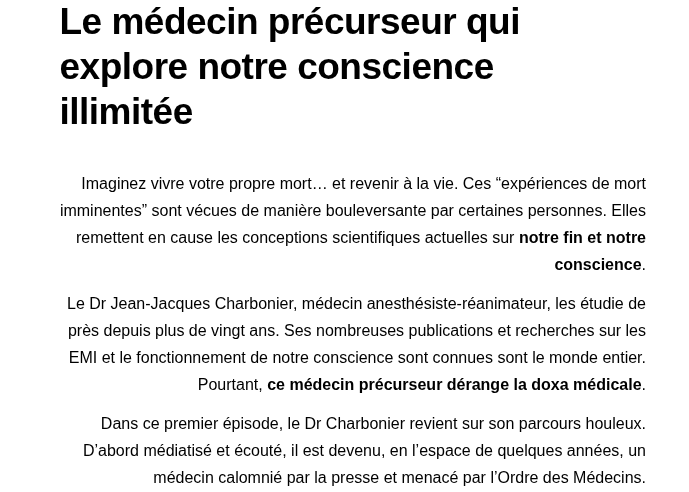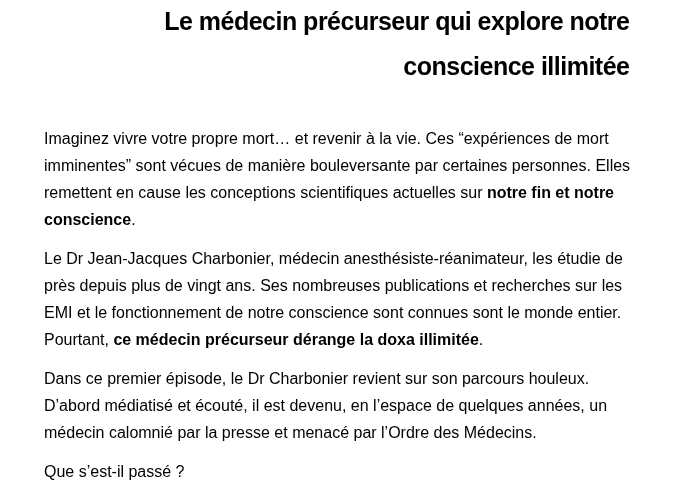--- a/index.html
+++ b/index.html
@@ -16,45 +16,46 @@
   }
   .article {
     width: 689px;
     height: 492px;
   }
   .article-title {
     max-width: 570px;
     margin: -1px auto 0 auto;
     font-family: "Liberation Sans", sans-serif;
     font-weight: bold;
-    font-size: 25px;
+    font-size: 37px;
     line-height: 45px;
     letter-spacing: -0.5px;
-    text-align: right;
+    text-align: left;
     color: #000000;
   }
   .article-body {
     width: 602px;
     margin: 36px 0 0 44px;
     font-size: 16px;
     line-height: 27px;
     color: #000000;
   }
   .article-body p {
     margin: 0 0 12px 0;
     padding: 0;
+    text-align: right;
   }
   .article-body strong {
     font-weight: bold;
   }
 </style>
 </head>
 <body>
 
 <main class="article">
   <h1 class="article-title">Le médecin précurseur qui explore notre conscience illimitée</h1>
   <div class="article-body">
       <p><span>Imaginez vivre votre propre mort… et revenir à la vie. Ces “expériences de mort imminentes” sont vécues de manière bouleversante par certaines personnes. Elles remettent en cause les conceptions scientifiques actuelles sur </span><strong>notre fin et notre conscience</strong><span>.</span></p>
-      <p><span>Le Dr Jean-Jacques Charbonier, médecin anesthésiste-réanimateur, les étudie de près depuis plus de vingt ans. Ses nombreuses publications et recherches sur les EMI et le fonctionnement de notre conscience sont connues sont le monde entier. Pourtant, </span><strong>ce médecin précurseur dérange la doxa illimitée</strong><span>.</span></p>
+      <p><span>Le Dr Jean-Jacques Charbonier, médecin anesthésiste-réanimateur, les étudie de près depuis plus de vingt ans. Ses nombreuses publications et recherches sur les EMI et le fonctionnement de notre conscience sont connues sont le monde entier. Pourtant, </span><strong>ce médecin précurseur dérange la doxa médicale</strong><span>.</span></p>
       <p><span>Dans ce premier épisode, le Dr Charbonier revient sur son parcours houleux. D’abord médiatisé et écouté, il est devenu, en l’espace de quelques années, un médecin calomnié par la presse et menacé par l’Ordre des Médecins.</span></p>
       <p><span>Que s’est-il passé ?</span></p>
     </div>
 </main>
 
 </body></html>

